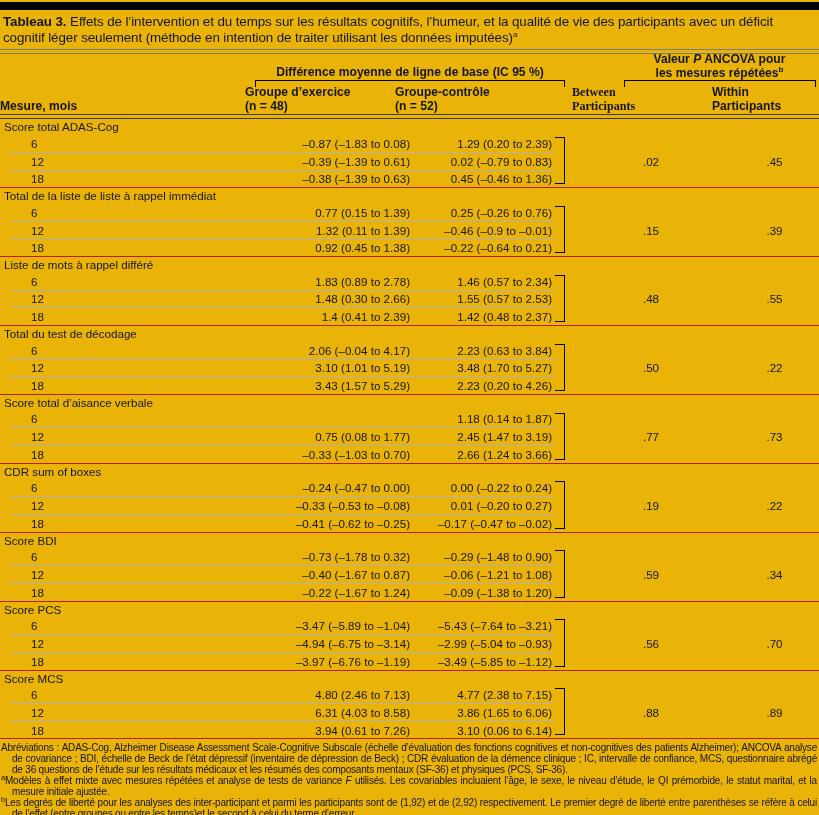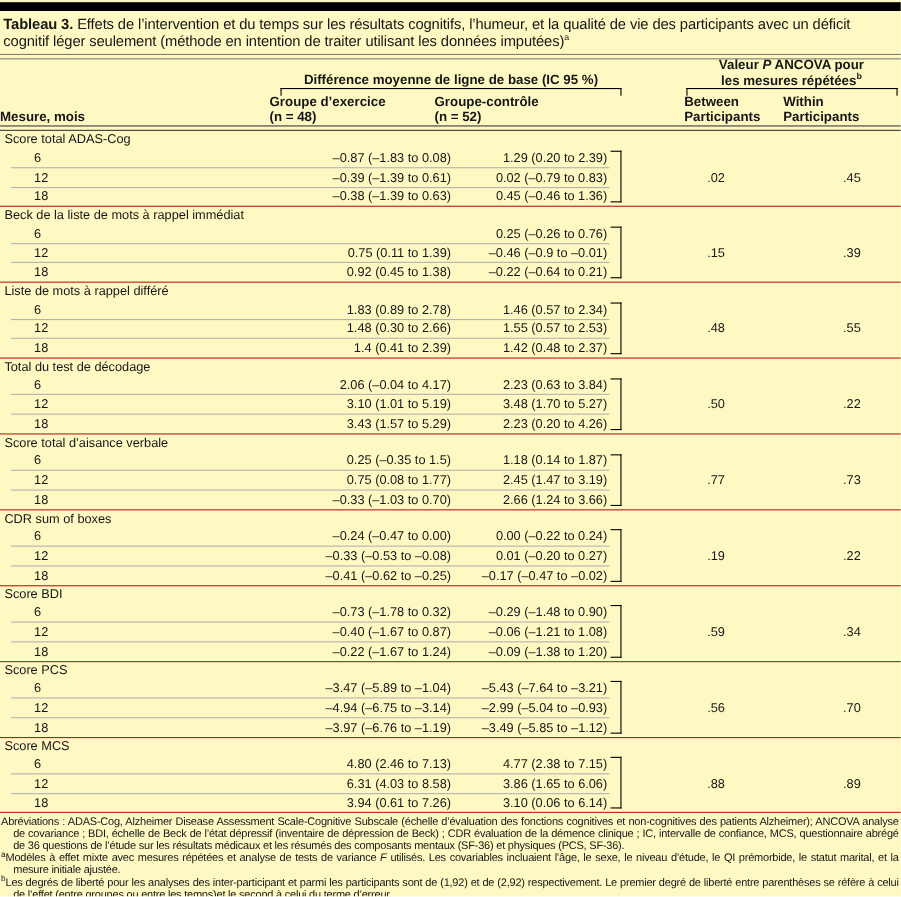--- a/index.html
+++ b/index.html
@@ -1,38 +1,38 @@
 <!DOCTYPE html>
 <html><head>
 <meta charset="utf-8">
 <style>
   html,body { margin:0; padding:0; background:#ffffff; }
   .page {
     width:819px; height:815px; overflow:hidden; position:relative;
-    background:#fef9c3; color:#161616;
+    background:#eab308; color:#161616;
     font-family:"Liberation Sans", sans-serif;
   }
   .topbar { height:8px; background:#000; margin-top:2px; }
   .caption { padding:4px 6px 3px 3px; font-size:13.4px; line-height:1.21; letter-spacing:-0.1px; }
   .caption .cap-label { font-weight:bold; }
   sup { font-size:8px; vertical-align:super; line-height:0; }
   .double-rule { height:3px; border-top:1px solid #7d7d7d; border-bottom:1px solid #7d7d7d; }
   .header-rule { height:3px; border-top:1px solid #3a3a3a; border-bottom:1px solid #3a3a3a; }
 
   .header-area { position:relative; height:60px; font-weight:bold; font-size:12.1px; }
   .h-span-diff { position:absolute; top:11px; left:240px; width:340px; text-align:center; }
   .h-span-p { position:absolute; top:-1px; left:620px; width:199px; text-align:center; line-height:1.1; }
   .h-bracket { position:absolute; height:6px; border:1.5px solid #000; border-bottom:none; top:26px; }
   .hb-diff { left:255px; width:308px; }
   .hb-p { left:624px; width:190px; }
   .h-col { position:absolute; bottom:1px; line-height:1.13; }
   .hc-measure { left:0; width:190px; }
   .hc-exercise { left:245px; width:170px; }
   .hc-control { left:395px; width:170px; }
-  .hc-between { left:622px; width:120px; }
+  .hc-between { left:572px; width:120px;font-family:Liberation Serif, serif; }
   .hc-within { left:712px; width:107px; }
 
   .section { border-bottom:1px solid #b91c1c; }
   .sec-title { font-size:11.6px; height:15.5px; line-height:15.5px; padding-left:4px; }
   .sec-flex { display:flex; align-items:stretch; }
   .rows { margin-left:10px; width:544px; }
   .drow { display:flex; align-items:center; height:16.8px; font-size:11.6px; }
   .drow.sep { border-bottom:1px solid #b2b2b2; }
   .c-month { width:185px; padding-left:21px; box-sizing:border-box; }
   .c-ex { width:215px; text-align:right; }
@@ -112,30 +112,31 @@
             </div>
           </div>
           <div class="bracket-col">
             <div class="row-bracket"></div>
           </div>
           <div class="p-between">.02</div>
           <div class="p-within">.45</div>
         </div>
       </div>
       <div class="section">
-        <div class="sec-title">Beck de la liste de mots à rappel immédiat</div>
-        <div class="sec-flex">
-          <div class="rows">
-            <div class="drow sep">
-              <div class="c-month">6</div>
+        <div class="sec-title">Total de la liste de liste à rappel immédiat</div>
+        <div class="sec-flex">
+          <div class="rows">
+            <div class="drow sep">
+              <div class="c-month">6</div>
+              <div class="c-ex">0.77 (0.15 to 1.39)</div>
               <div class="c-ctl">0.25 (–0.26 to 0.76)</div>
             </div>
             <div class="drow sep">
               <div class="c-month">12</div>
-              <div class="c-ex">0.75 (0.11 to 1.39)</div>
+              <div class="c-ex">1.32 (0.11 to 1.39)</div>
               <div class="c-ctl">–0.46 (–0.9 to –0.01)</div>
             </div>
             <div class="drow">
               <div class="c-month">18</div>
               <div class="c-ex">0.92 (0.45 to 1.38)</div>
               <div class="c-ctl">–0.22 (–0.64 to 0.21)</div>
             </div>
           </div>
           <div class="bracket-col">
             <div class="row-bracket"></div>
@@ -197,21 +198,20 @@
           <div class="p-between">.50</div>
           <div class="p-within">.22</div>
         </div>
       </div>
       <div class="section">
         <div class="sec-title">Score total d’aisance verbale</div>
         <div class="sec-flex">
           <div class="rows">
             <div class="drow sep">
               <div class="c-month">6</div>
-              <div class="c-ex">0.25 (–0.35 to 1.5)</div>
               <div class="c-ctl">1.18 (0.14 to 1.87)</div>
             </div>
             <div class="drow sep">
               <div class="c-month">12</div>
               <div class="c-ex">0.75 (0.08 to 1.77)</div>
               <div class="c-ctl">2.45 (1.47 to 3.19)</div>
             </div>
             <div class="drow">
               <div class="c-month">18</div>
               <div class="c-ex">–0.33 (–1.03 to 0.70)</div>

